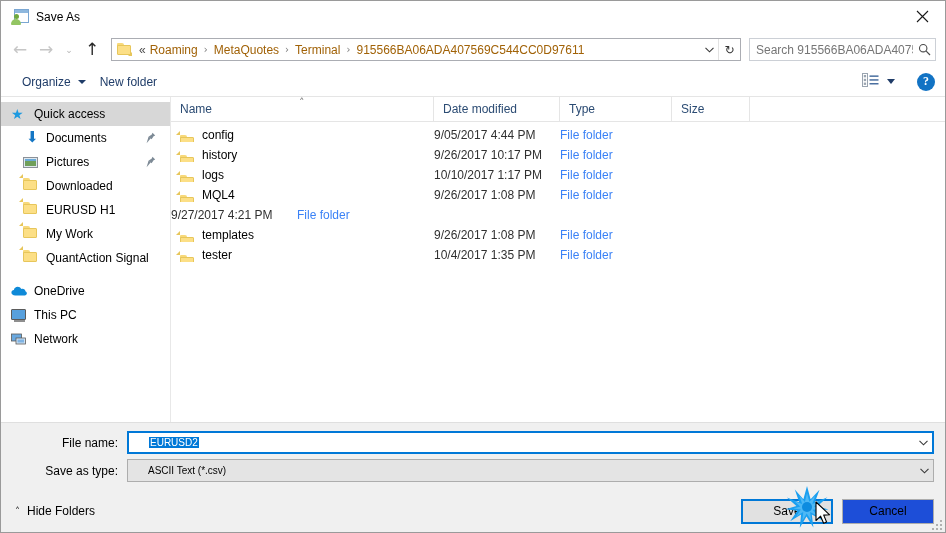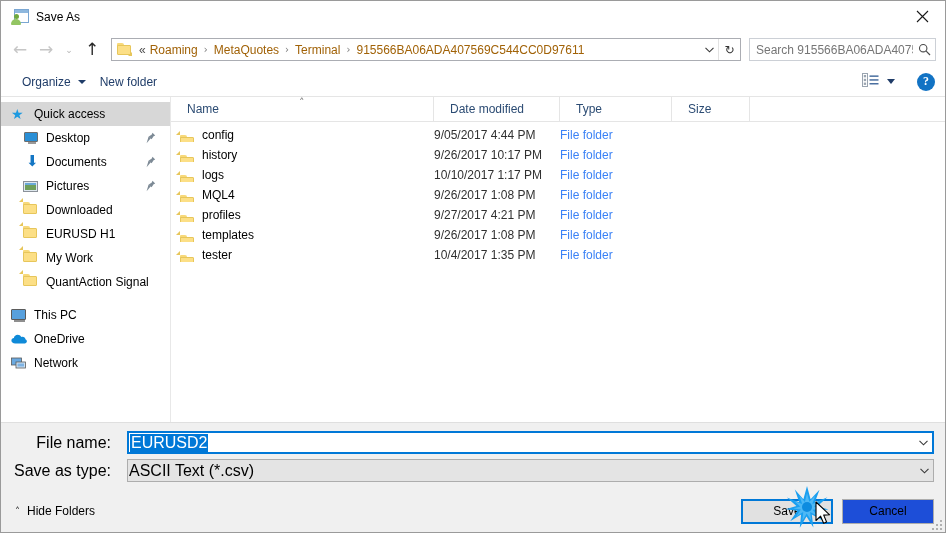--- a/index.html
+++ b/index.html
@@ -321,21 +321,21 @@
     height: 24px;
     flex: 0 0 24px;
     display: flex;
     align-items: center;
     border-bottom: 1px solid #e5e5e5;
     position: relative;
   }
   .col {
     font-size: 12px;
     color: #2b4b73;
-    padding-left: 16px;
+    padding-left: 9px;
     box-sizing: border-box;
     height: 24px;
     line-height: 24px;
     border-right: 1px solid #e5e5e5;
     position: relative;
     white-space: nowrap;
     overflow: hidden;
   }
   .col.c-name { width: 263px; flex: 0 0 263px; }
   .col.c-date { width: 126px; flex: 0 0 126px; }
@@ -379,39 +379,39 @@
     display: flex;
     align-items: center;
     height: 23px;
     margin-bottom: 5px;
     padding-right: 11px;
   }
   .flabel {
     width: 126px;
     flex: 0 0 126px;
     text-align: right;
-    padding-right: 16px;
-    box-sizing: border-box;
-    font-size: 16px;
+    padding-right: 9px;
+    box-sizing: border-box;
+    font-size: 12px;
     color: #000;
   }
   .fieldbox {
     flex: 1 1 auto;
     height: 23px;
     display: flex;
     align-items: center;
     box-sizing: border-box;
     min-width: 0;
   }
   .fieldbox.input { border: 2px solid #0078d7; background: #fff; }
   .fieldbox.select { border: 1px solid #adadad; background: #e4e4e4; }
   .field-text {
     flex: 1 1 auto;
-    padding-left: 1px;
-    font-size: 16px;
+    padding-left: 20px;
+    font-size: 10px;
     color: #000;
     white-space: nowrap;
     overflow: hidden;
   }
   .sel-text {
     background: #0078d7;
     color: #fff;
     padding: 1px 1px;
   }
   .field-caret {
@@ -590,32 +590,20 @@
 
     <div class="sidebar">
 
       <div class="side-row root selected">
         <span class="side-ico">
             <span class="ico-star">★</span>
           </span>
         <span class="side-label">Quick access</span>
       </div>
 
-      <div class="side-row">
-        <span class="side-ico">
-            <span class="ico-desktop"></span>
-          </span>
-        <span class="side-label">Desktop</span>
-        <span class="pin">
-          <svg width="10" height="12" viewBox="0 0 10 12">
-              <path d="M6.5 0.8 L9.2 3.5 L7.6 4.2 L5.6 7.2 L2.8 4.4 L5.8 2.4 Z" fill="#7d8a96"></path>
-              <path d="M2.6 4.6 L0.6 11.2 L5 6" fill="#7d8a96"></path>
-            </svg>
-        </span>
-      </div>
 
       <div class="side-row">
         <span class="side-ico">
             <span class="ico-docs">⬇</span>
           </span>
         <span class="side-label">Documents</span>
         <span class="pin">
           <svg width="10" height="12" viewBox="0 0 10 12">
               <path d="M6.5 0.8 L9.2 3.5 L7.6 4.2 L5.6 7.2 L2.8 4.4 L5.8 2.4 Z" fill="#7d8a96"></path>
               <path d="M2.6 4.6 L0.6 11.2 L5 6" fill="#7d8a96"></path>
@@ -661,32 +649,32 @@
         <span class="side-ico">
           <span class="folder-ico" style="margin-top:1px;"><span class="tab"></span><span class="body"></span><span class="fold"></span></span>
         </span>
         <span class="side-label">QuantAction Signal</span>
       </div>
 
       <div class="gap"></div>
 
       <div class="side-row root">
         <span class="side-ico">
-            <span class="ico-thispc"></span>
-          </span>
-        <span class="side-label">This PC</span>
-      </div>
-
-      <div class="side-row root">
-        <span class="side-ico">
           <svg class="ico-onedrive" viewBox="0 0 16 10">
               <path d="M4.3 9.4 C1.9 9.4 0.4 8.1 0.4 6.5 C0.4 5.1 1.5 4 2.9 3.9 C3.2 2.1 4.8 0.8 6.7 0.8 C8.2 0.8 9.6 1.7 10.2 3 C10.6 2.8 11 2.7 11.5 2.7 C13.1 2.7 14.4 3.9 14.6 5.4 C15.4 5.7 15.9 6.4 15.9 7.3 C15.9 8.5 14.9 9.4 13.7 9.4 Z" fill="#0f8ad8"></path>
             </svg>
         </span>
         <span class="side-label">OneDrive</span>
+      </div>
+
+      <div class="side-row root">
+        <span class="side-ico">
+            <span class="ico-thispc"></span>
+          </span>
+        <span class="side-label">This PC</span>
       </div>
 
       <div class="side-row root">
         <span class="side-ico">
           <svg class="ico-network" viewBox="0 0 15 12">
             <rect x="0.5" y="1" width="10" height="7" fill="#6aa9e0" stroke="#5a5a5a" stroke-width="0.8"></rect>
             <rect x="5" y="5" width="9.5" height="6" fill="#cfe3f5" stroke="#5a5a5a" stroke-width="0.8"></rect>
             <rect x="6.5" y="6.5" width="6.5" height="3" fill="#7fb3e3"></rect>
           </svg>
         </span>
@@ -741,24 +729,20 @@
           <div class="fcell f-name">
             <span class="fname-ico"><span class="folder-ico"><span class="tab"></span><span class="body"></span><span class="fold"></span></span></span>
             <span>MQL4</span>
           </div>
           <div class="fcell f-date">9/26/2017 1:08 PM</div>
           <div class="fcell f-type">File folder</div>
           <div class="fcell f-size"></div>
         </div>
 
         <div class="frow">
-          <div class="fcell f-name">
-            <span class="fname-ico"><span class="folder-ico"><span class="tab"></span><span class="body"></span><span class="fold"></span></span></span>
-            <span>profiles</span>
-          </div>
           <div class="fcell f-date">9/27/2017 4:21 PM</div>
           <div class="fcell f-type">File folder</div>
           <div class="fcell f-size"></div>
         </div>
 
         <div class="frow">
           <div class="fcell f-name">
             <span class="fname-ico"><span class="folder-ico"><span class="tab"></span><span class="body"></span><span class="fold"></span></span></span>
             <span>templates</span>
           </div>

